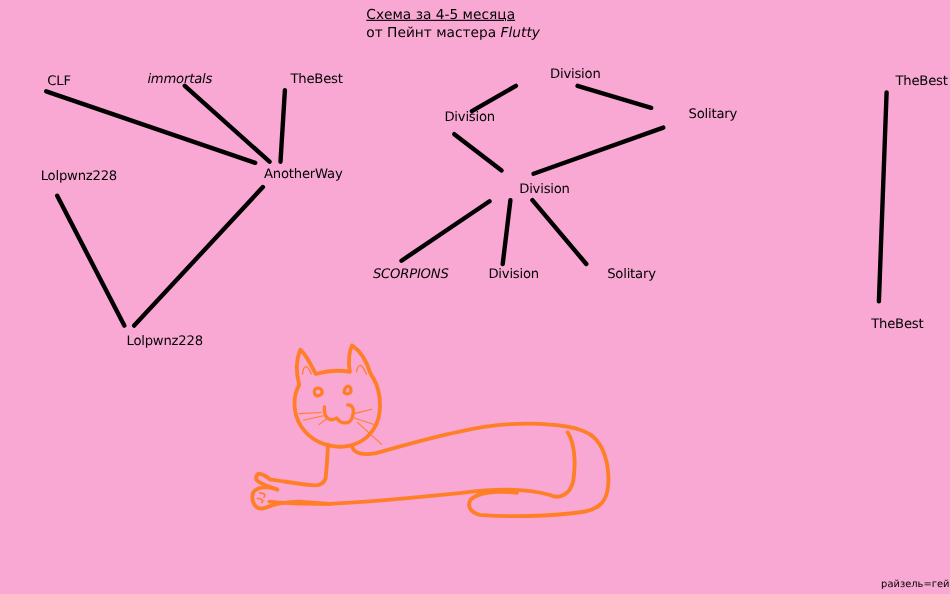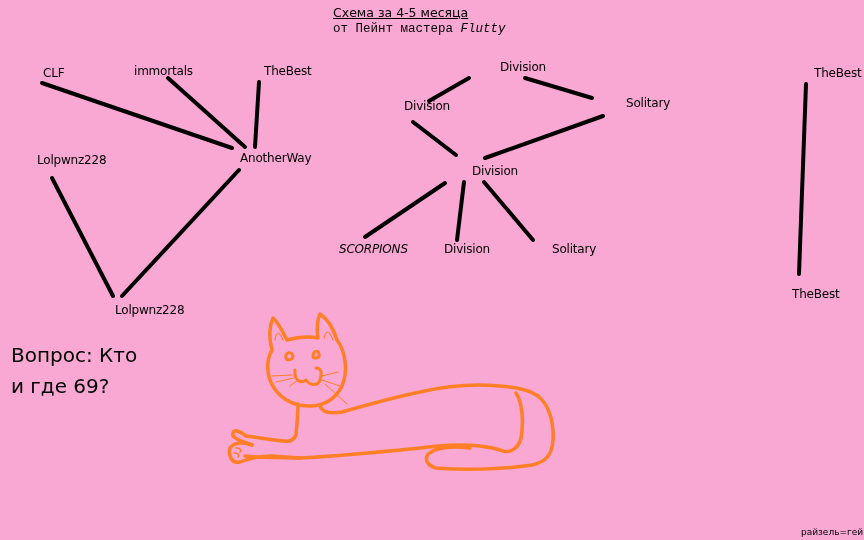--- a/index.html
+++ b/index.html
@@ -40,21 +40,21 @@
       left: 333px;
       top: 4px;
       font-size: 12.5px;
       line-height: 17px;
       white-space: nowrap;
     }
     .title .line1 {
       text-decoration: underline;
       display: block;
     }
-    .title .line2 { display: block; font-family: Liberation Mono, monospace; }
+    .title .line2 { display: block; }
     .title .author { font-style: italic; }
     .question {
       position: absolute;
       left: 11px;
       top: 340px;
       font-size: 20px;
       line-height: 31px;
       white-space: nowrap;
     }
     .question span { display: block; }
@@ -128,36 +128,32 @@
       <path d="M236,432 C240,430 244,432 244,436" stroke-width="1.5"></path>
     </g>
   </svg>
 
   <div class="title">
     <span class="line1">Схема за 4-5 месяца</span>
     <span class="line2"><span>от Пейнт мастера </span><span class="author">Flutty</span></span>
   </div>
 
   <div class="label" style="left:15px; top:66px;">CLF</div>
-  <div class="label" style="left:106px; top:64px;">immortals</div>
+  <div class="label" style="left:106px; top:64px;font-style:italic;">immortals</div>
   <div class="label" style="left:236px; top:64px;">TheBest</div>
   <div class="label" style="left:212px; top:151px;">AnotherWay</div>
   <div class="label" style="left:9px; top:153px;">Lolpwnz228</div>
   <div class="label" style="left:87px; top:303px;">Lolpwnz228</div>
 
   <div class="label" style="left:472px; top:60px;">Division</div>
   <div class="label" style="left:376px; top:99px;">Division</div>
   <div class="label" style="left:598px; top:96px;">Solitary</div>
   <div class="label" style="left:444px; top:164px;">Division</div>
   <div class="label" style="left:311px; top:242px;font-style:italic;">SCORPIONS</div>
   <div class="label" style="left:416px; top:242px;">Division</div>
   <div class="label" style="left:524px; top:242px;">Solitary</div>
 
   <div class="label" style="left:786px; top:66px;">TheBest</div>
   <div class="label" style="left:764px; top:287px;">TheBest</div>
 
-  <div class="question">
-    <span>Вопрос: Кто</span>
-    <span>и где 69?</span>
-  </div>
 
   <div class="footnote">райзель=гей</div>
 </div>
 
 </body></html>

